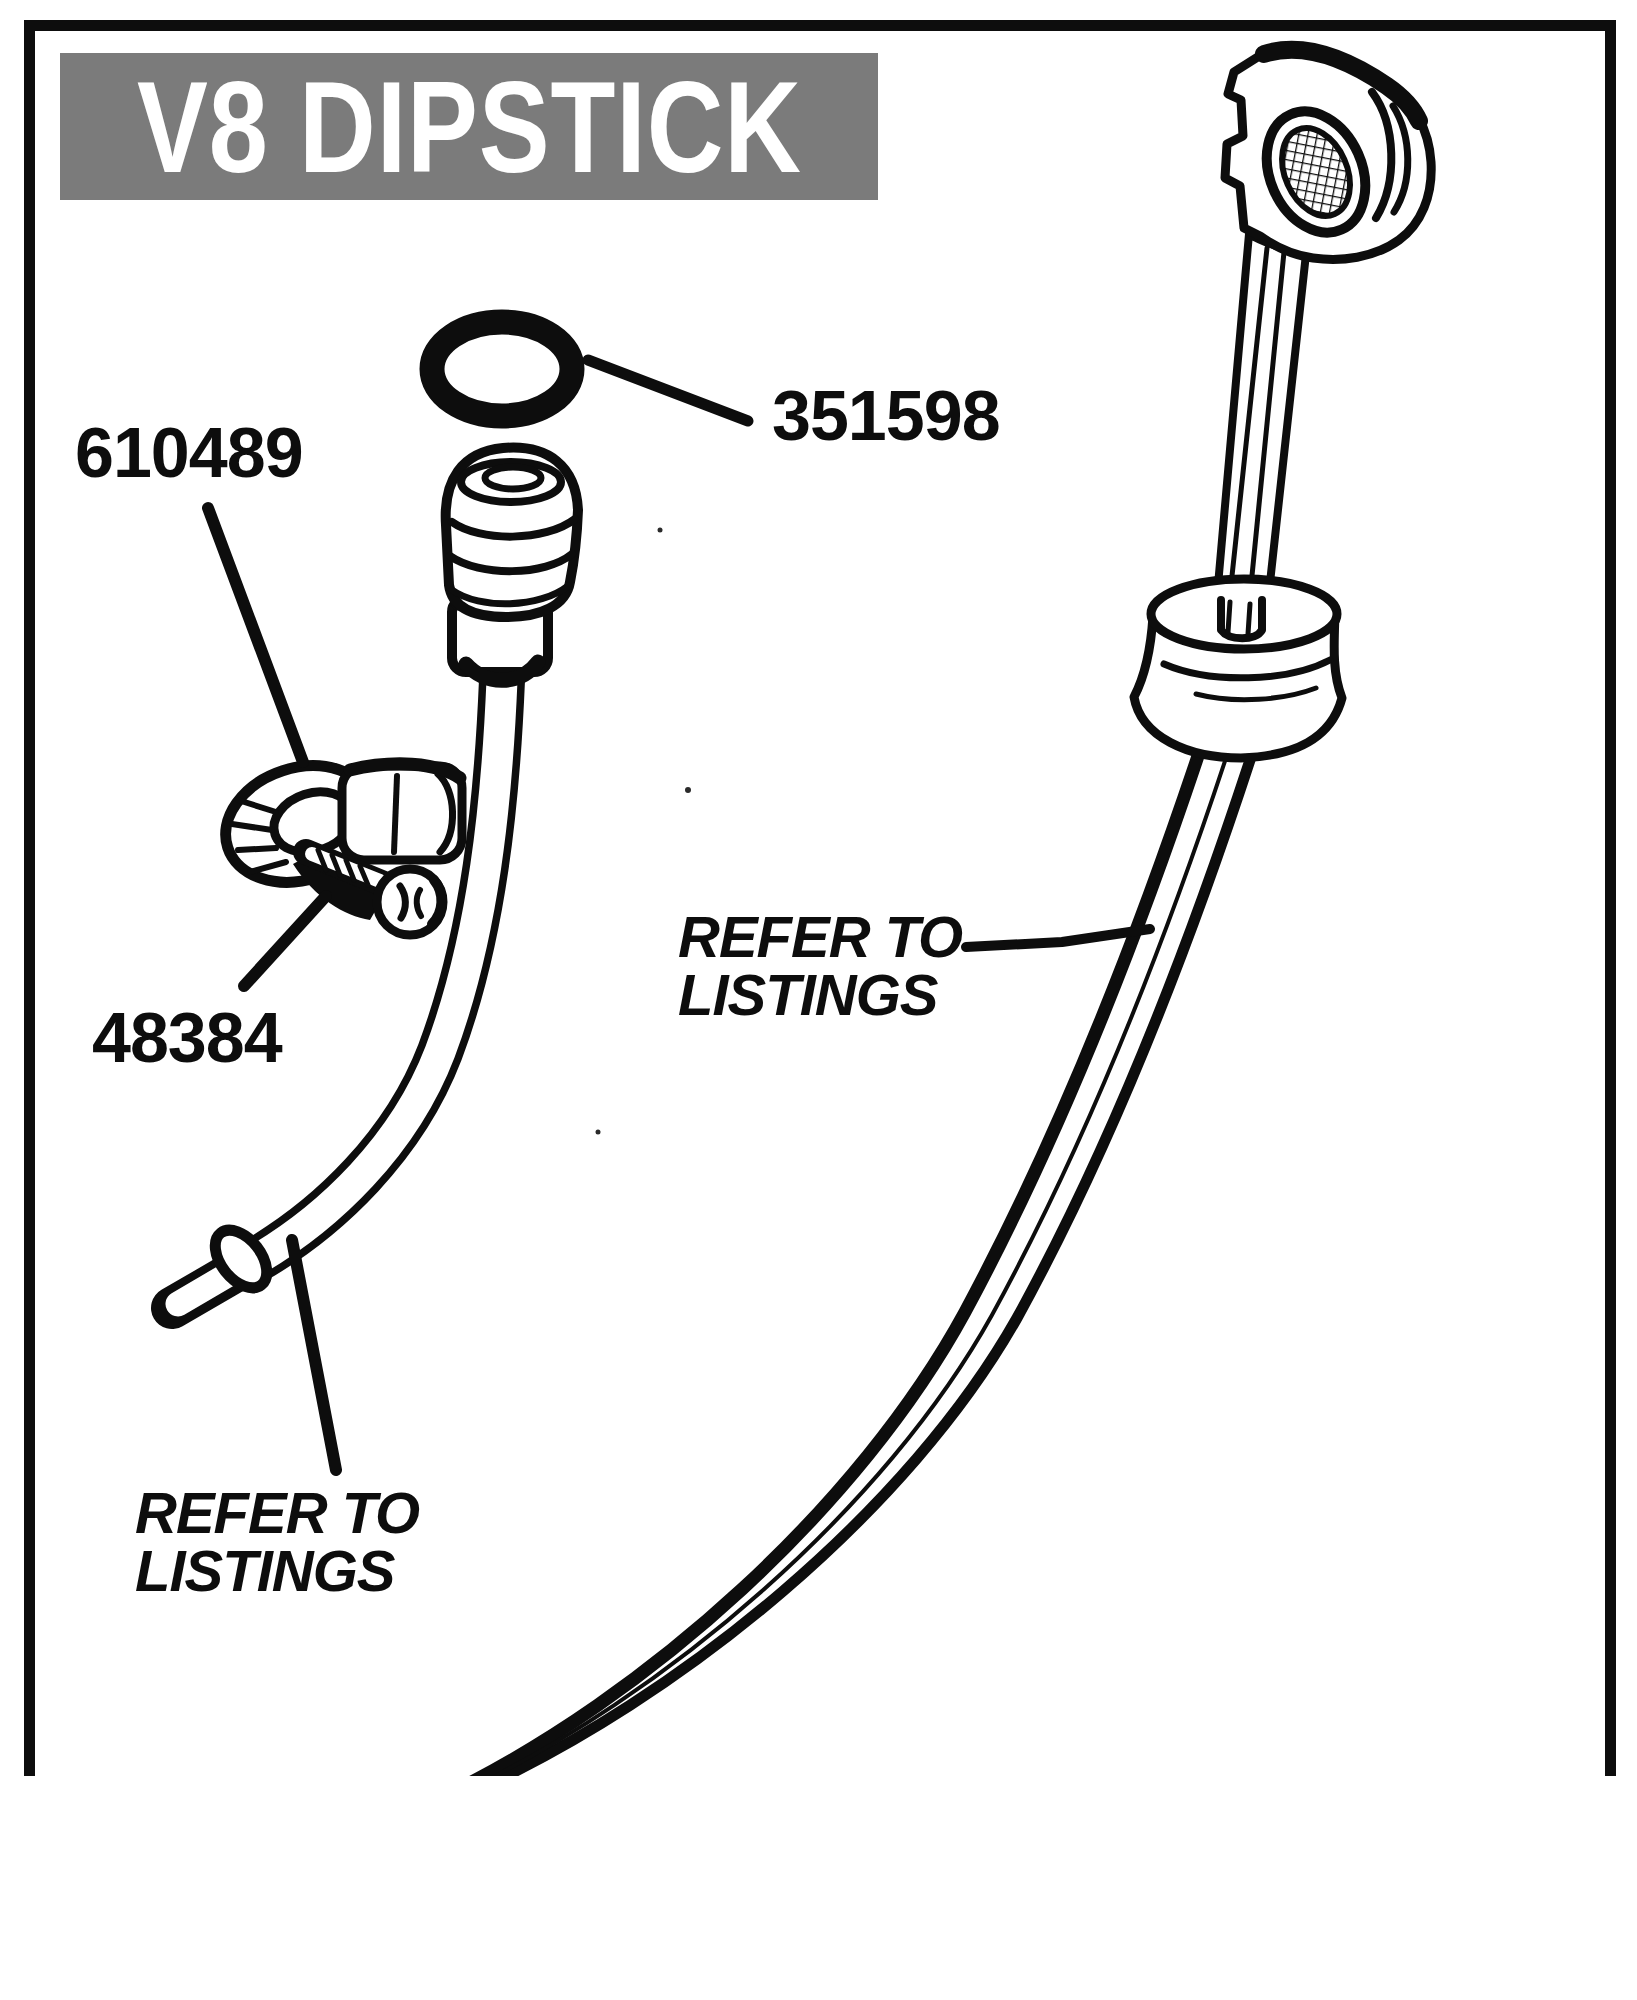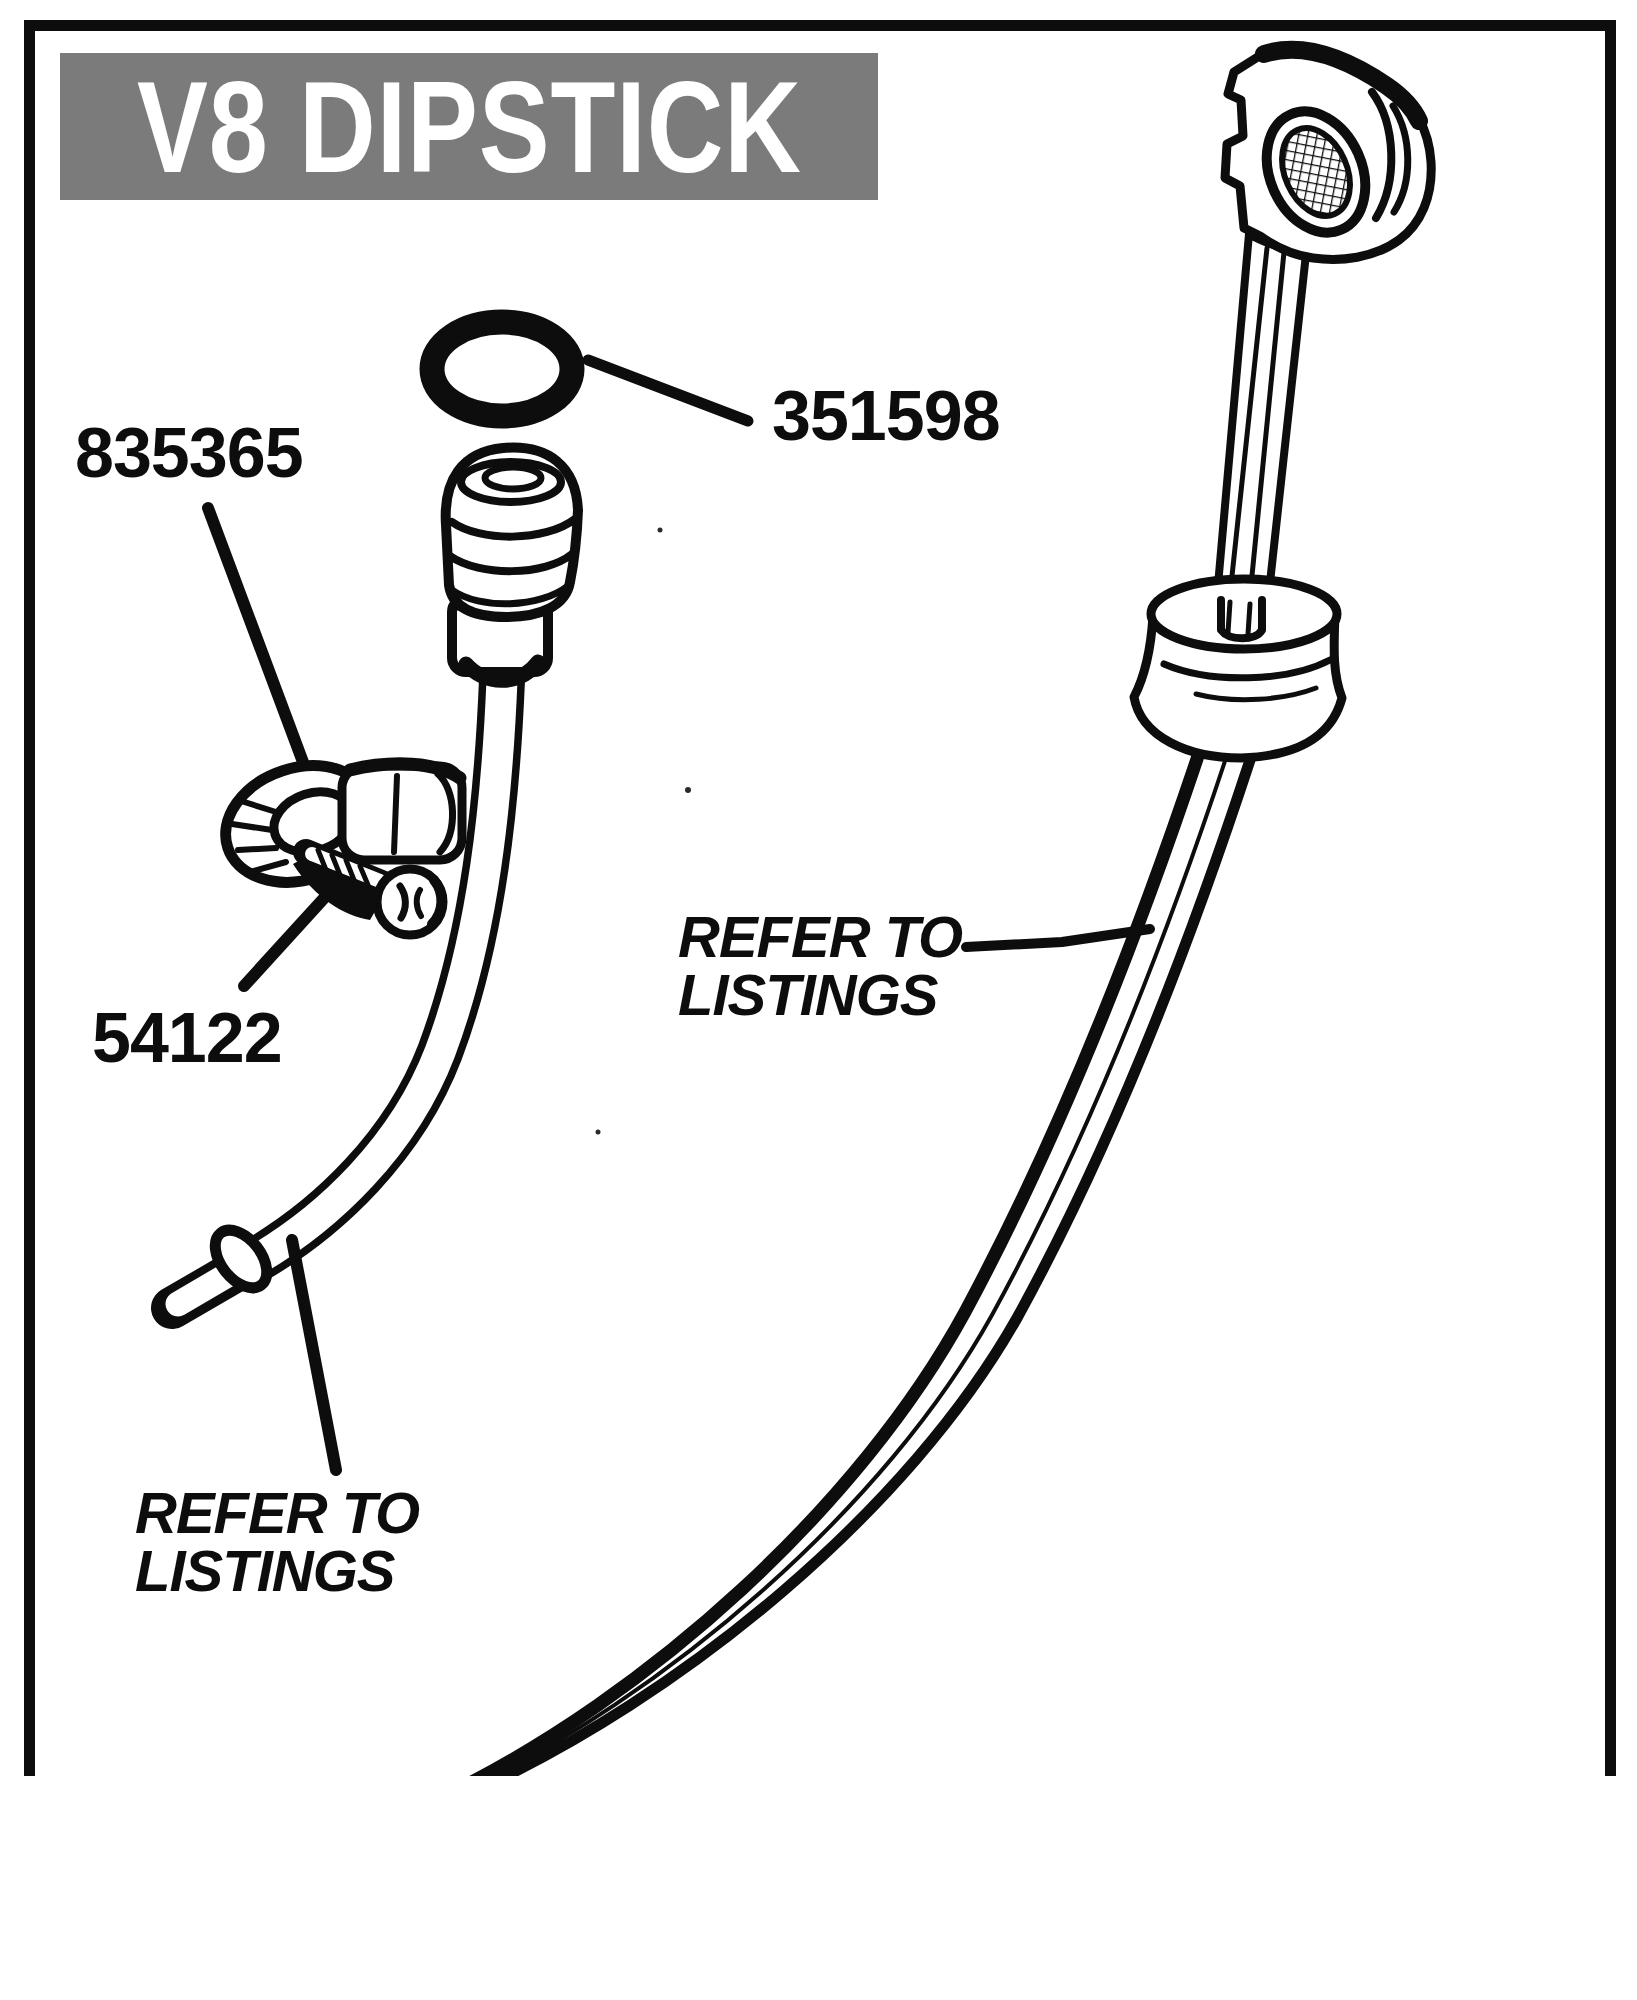--- a/index.html
+++ b/index.html
@@ -182,23 +182,23 @@
       <circle cx="688" cy="790" r="3"></circle>
       <circle cx="598" cy="1132" r="2.5"></circle>
       <circle cx="660" cy="530" r="2.5"></circle>
     </g>
   </svg>
 
   <div class="banner">
     <span class="banner-text">V8 DIPSTICK</span>
   </div>
 
-  <div class="part-label lbl-610489">835365</div>
+  <div class="part-label lbl-610489">610489</div>
   <div class="part-label lbl-532319">351598</div>
-  <div class="part-label lbl-78862">54122</div>
+  <div class="part-label lbl-78862">48384</div>
 
   <div class="note note-left">
     <div>REFER TO</div>
     <div>LISTINGS</div>
   </div>
   <div class="note note-right">
     <div>REFER TO</div>
     <div>LISTINGS</div>
   </div>
 

